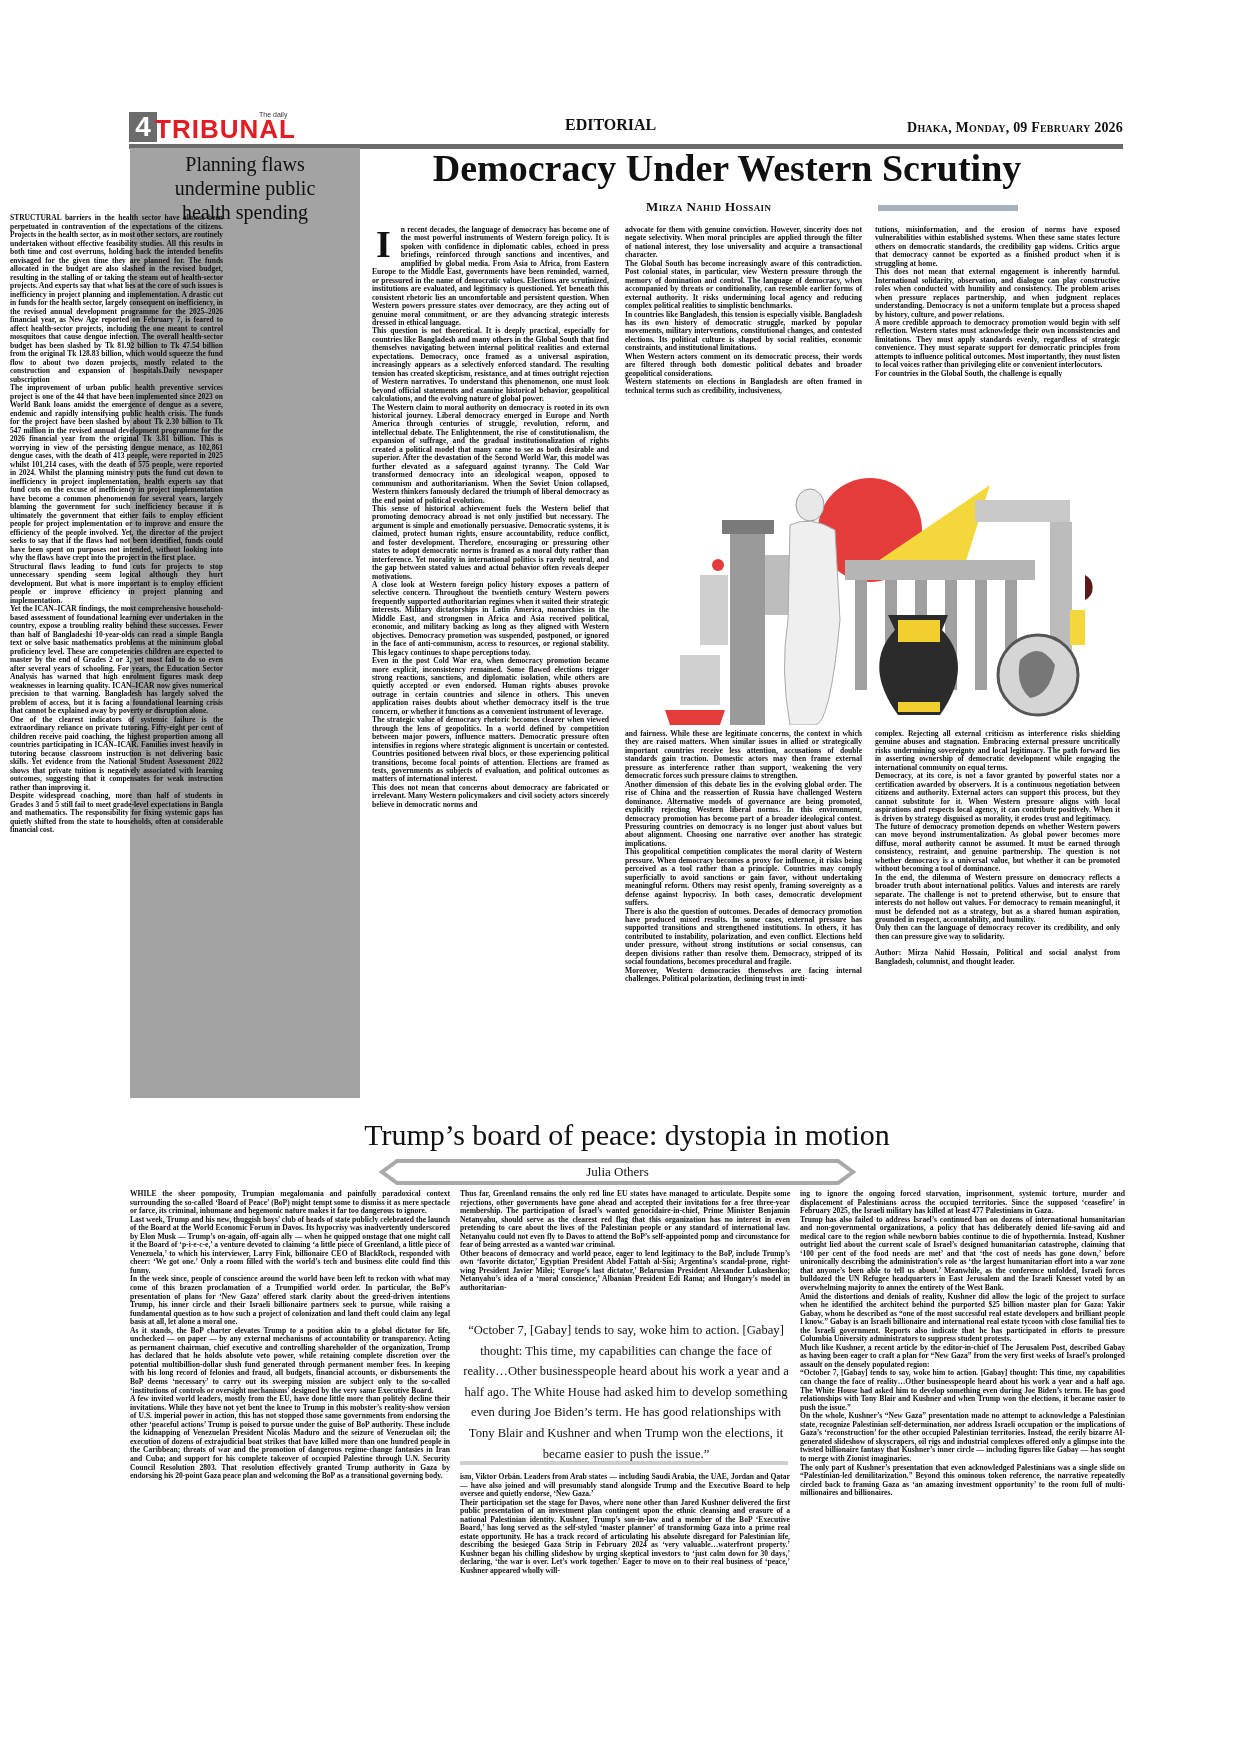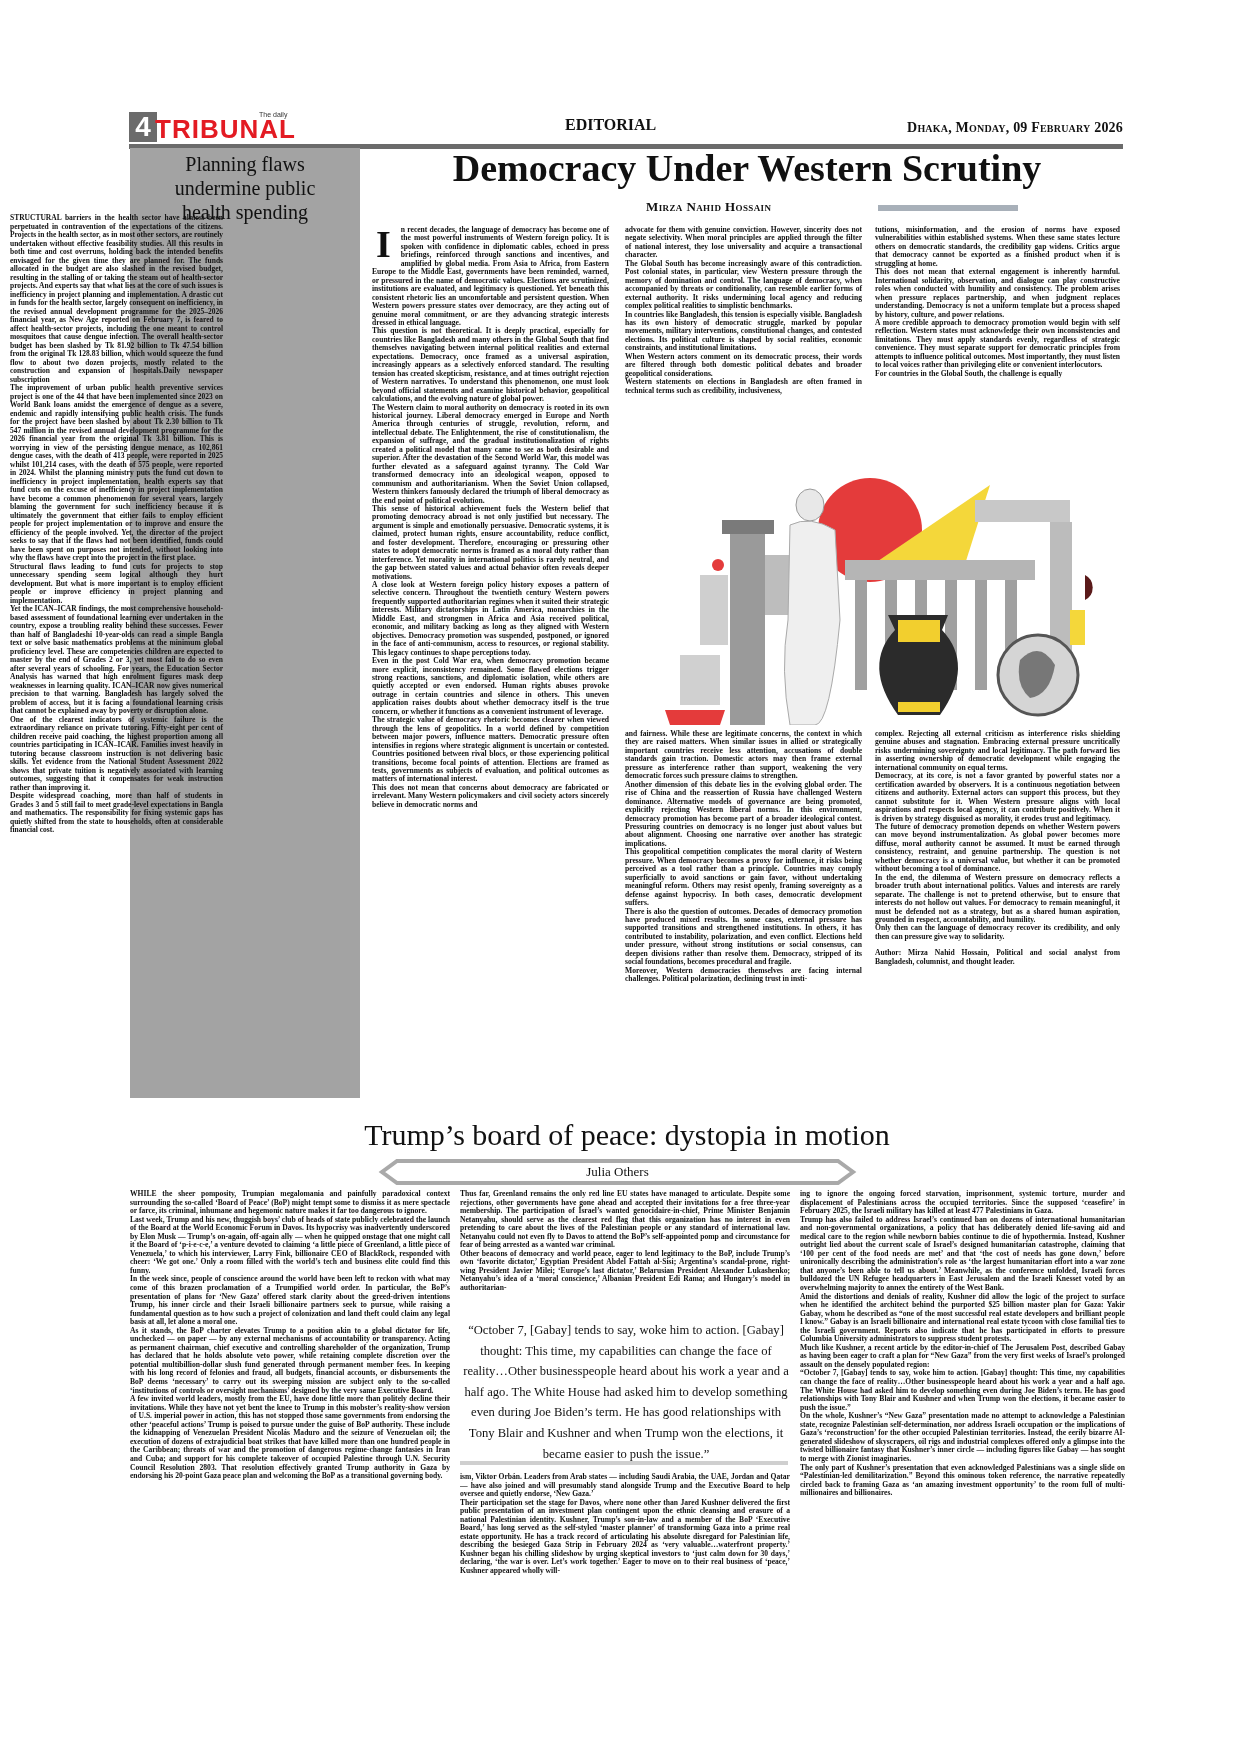--- a/index.html
+++ b/index.html
@@ -21,21 +21,21 @@
   #dateline { right: 0; top: 10px; font-weight: bold; font-size: 14px; font-variant: small-caps; letter-spacing: 0.2px; }
   #masthead-rule { left: 0; top: 34px; width: 994px; height: 5px; background: #6b6b6b; }
 
   
   #sidebar { left: 130px; top: 148px; width: 230px; height: 950px; background: #a3a3a3; }
   #sidebar-title { left: 0; top: 4px; width: 230px; text-align: center; font-size: 20px; line-height: 24px; }
   #sidebar-body { left: 10px; top: 237px; width: 213px; }
   #sidebar-body.body-text { font-size: 7.5px; line-height: 8.5px; }
 
   
-  #ed-title { left: 372px; top: 146px; width: 750px; text-align: center; font-weight: bold; font-size: 38px; line-height: 44px; }
+  #ed-title { left: 352px; top: 146px; width: 750px; text-align: center; font-weight: bold; font-size: 38px; line-height: 44px; }
   #ed-byline { left: 646px; top: 199px; font-weight: bold; font-size: 13px; font-variant: small-caps; letter-spacing: 0.4px; }
   #ed-byline-bar { left: 878px; top: 205px; width: 140px; height: 6px; background: #a8b0b9; }
   .ed-col { top: 226px; width: 237px; }
   #ed-col1 { left: 372px; }
   #ed-col2 { left: 625px; }
   #ed-col3 { left: 875px; }
   #ed-col2-lower { left: 625px; top: 730px; width: 237px; }
   #ed-col3-lower { left: 875px; top: 730px; width: 245px; }
   .dropcap { float: left; font-size: 38px; line-height: 32px; font-weight: bold; margin: 2px 10px 0 4px; }
 

